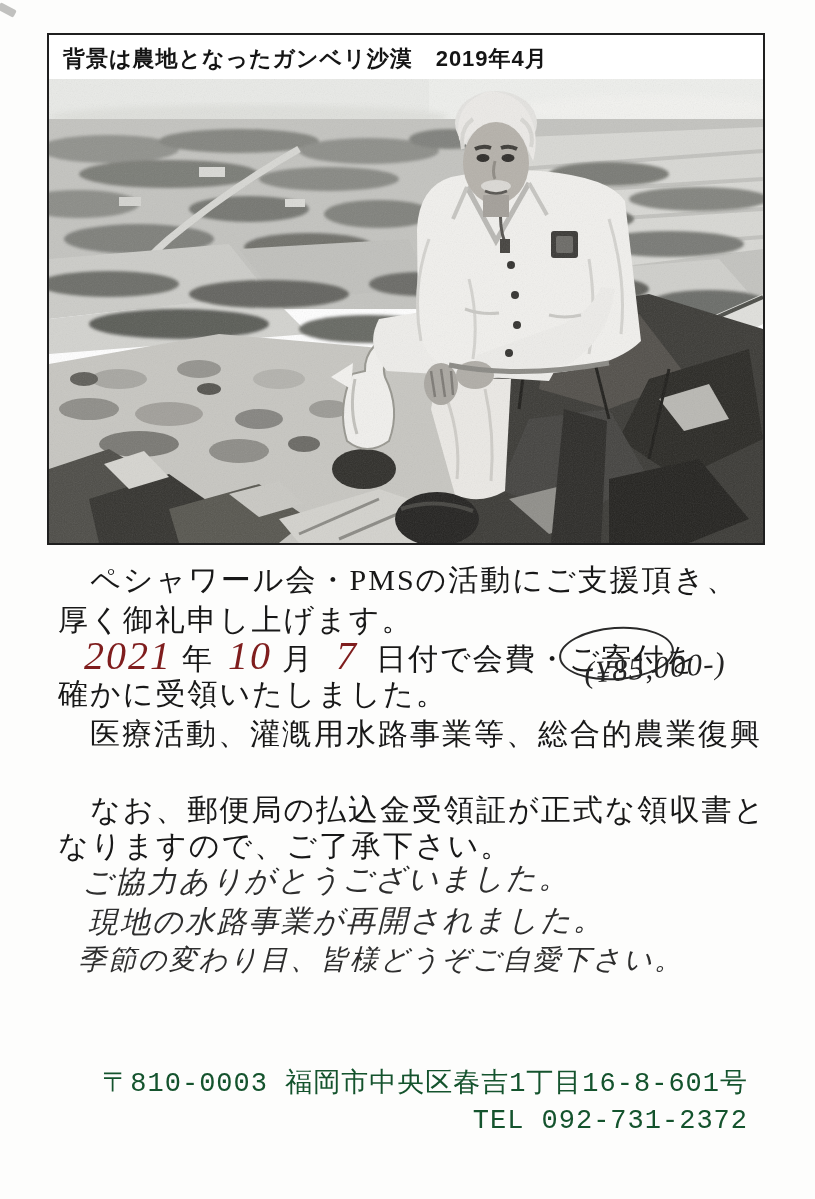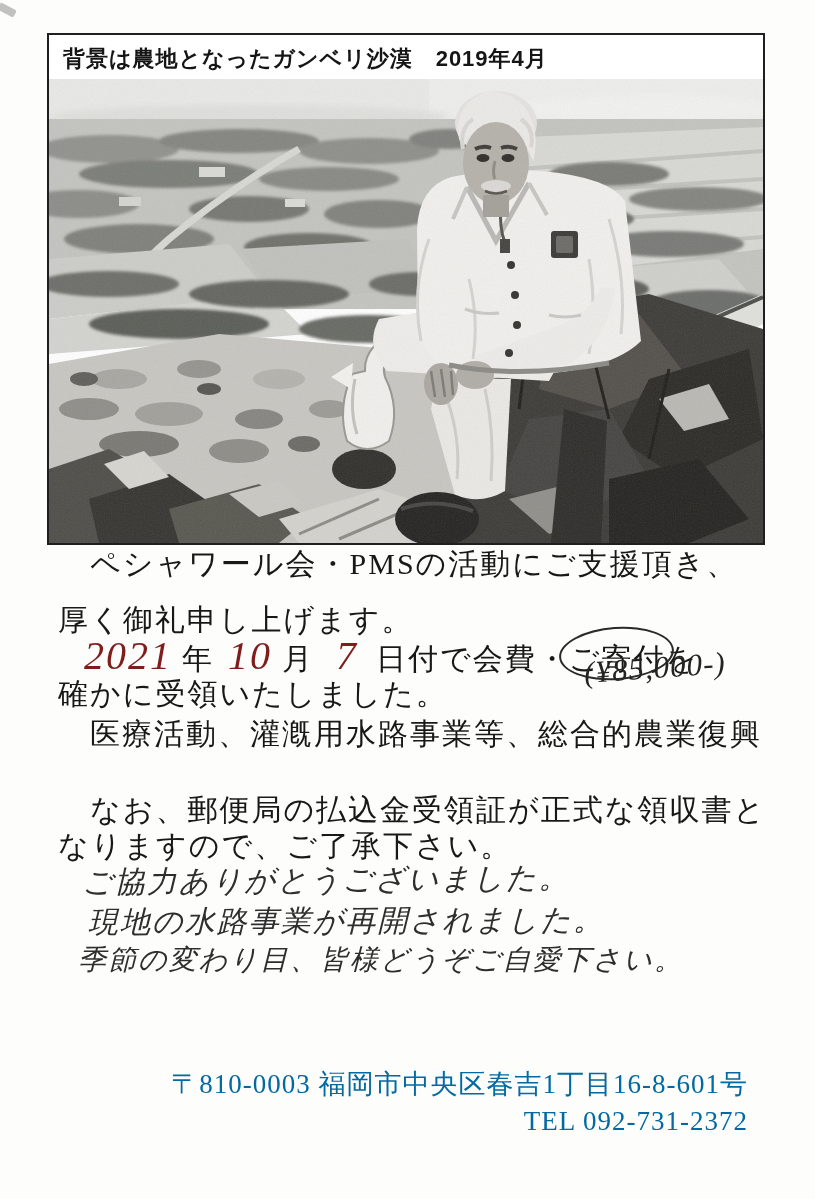--- a/index.html
+++ b/index.html
@@ -43,21 +43,21 @@
   }
   .hand-line{
     position:absolute;font-family:cursive;font-style:italic;font-size:30px;
     letter-spacing:2px;color:#2e2e2e;white-space:nowrap;
   }
   .hw1{left:82px;top:860px;transform:rotate(-0.6deg);}
   .hw2{left:88px;top:901px;transform:rotate(-0.3deg);}
   .hw3{left:78px;top:941px;font-size:28px;}
   
   .footer{position:absolute;right:67px;top:1066px;text-align:right;}
-  .footer-line{font-size:27px;letter-spacing:1px;white-space:nowrap;line-height:37px;color:#0369a1;}
+  .footer-line{font-size:27px;letter-spacing:1px;white-space:nowrap;line-height:37px;color:#14532d;font-family:Liberation Mono, monospace;}
   .footer-sig{font-size:28px;letter-spacing:2px;}
 </style>
 </head>
 <body>
 
 <div class="page">
 
   <div class="smudge"></div>
 
   <div class="photo-frame">
@@ -213,21 +213,21 @@
       <ellipse cx="447" cy="107" rx="15" ry="6" fill="#dbd9d5"></ellipse>
       <ellipse cx="447" cy="121" rx="10" ry="5" fill="#c6c3be"></ellipse>
       <path d="M436,112 Q447,117 458,112" stroke="#55534f" stroke-width="2.5" fill="none"></path>
 
       <rect x="434" y="116" width="26" height="22" fill="#a39f99"></rect>
 
       <rect x="0" y="0" width="714" height="464" filter="url(#grain)" opacity="0.14"></rect>
     </svg>
   </div>
 
-  <div class="print-line" style="top:544px">　ペシャワール会・PMSの活動にご支援頂き、</div>
+  <div class="print-line" style="top:560px">　ペシャワール会・PMSの活動にご支援頂き、</div>
   <div class="print-line" style="top:600px">厚く御礼申し上げます。</div>
 
   <div class="print-line" style="top:636px">
     <span class="hand-num num-year">2021</span><span>年</span><span class="hand-num num-month">10</span><span>月</span><span class="hand-num num-day">7</span><span>日付で会費・</span><span class="circled">ご寄付</span><span>を</span>
   </div>
 
   <div class="print-line" style="top:674px">確かに受領いたしました。</div>
   <div class="amount">(¥85,000-)</div>
 
   <div class="print-line" style="top:714px">　医療活動、灌漑用水路事業等、総合的農業復興</div>

